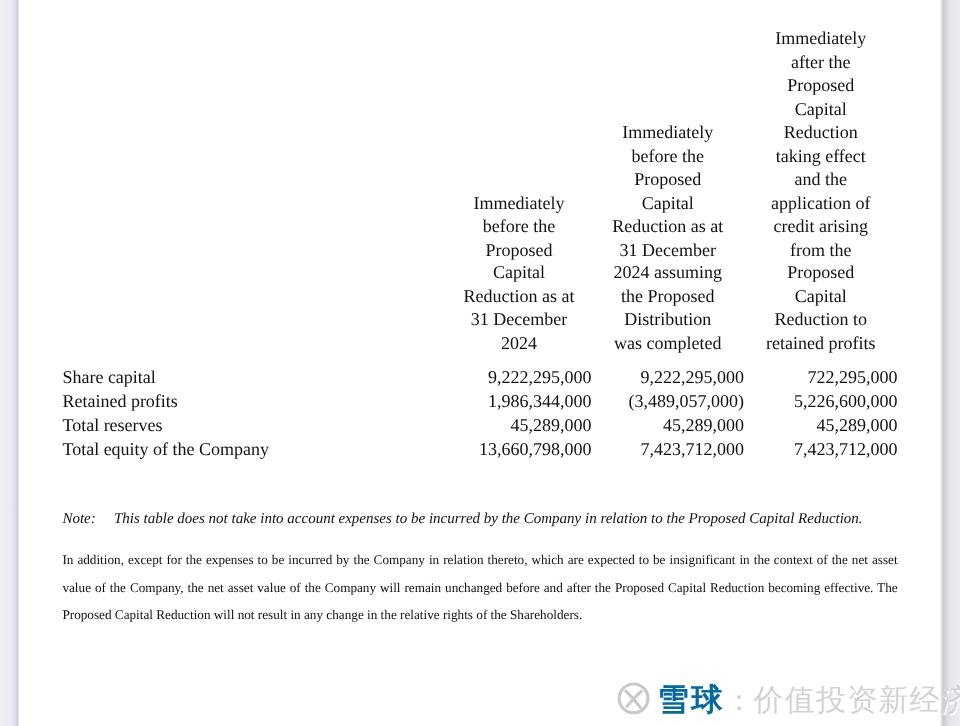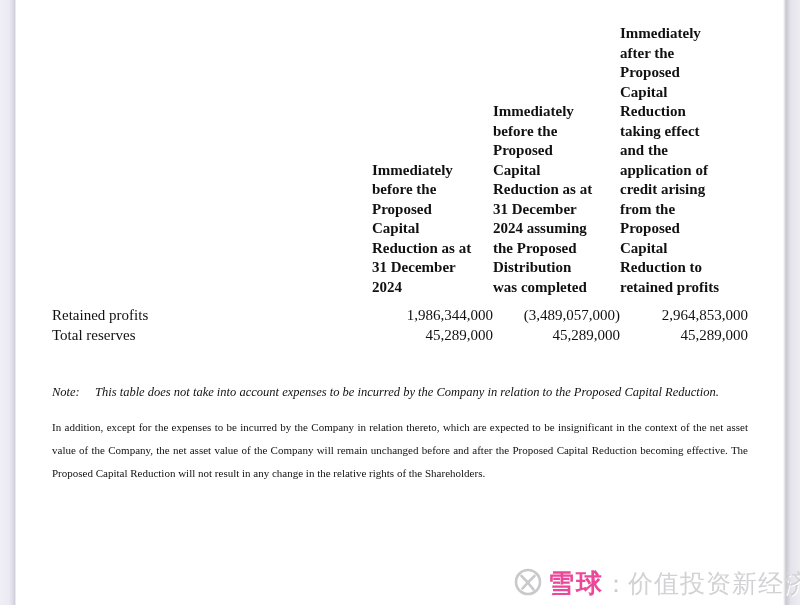--- a/index.html
+++ b/index.html
@@ -38,24 +38,24 @@
     border-collapse: collapse;
     table-layout: fixed;
     width: 696px;
   }
   .fin-table td { padding: 0; }
   .col-label   { width: 320px; }
   .col-n1      { width: 121px; }
   .col-n2      { width: 127px; }
   .col-n3      { width: 128px; }
   .hdr {
-    font-weight: bold;
+    font-weight: normal;
     font-size: 15px;
     line-height: 19.5px;
-    text-align: left;
+    text-align: center;
     vertical-align: bottom;
     white-space: pre-line;
   }
   .cur {
     font-style: italic;
     font-size: 15px;
     line-height: 19.5px;
     text-align: right;
     vertical-align: bottom;
     padding-bottom: 12px;
@@ -91,21 +91,21 @@
     align-items: center;
     white-space: nowrap;
     text-shadow: 1px 1px 0 #ffffff;
     font-family: "DejaVu Sans", sans-serif;
     pointer-events: none;
   }
   .wm-logo { margin-right: 5px; flex: none; }
   .wm-brand {
     font-size: 26px;
     font-weight: bold;
-    color: #ec4899;
+    color: #0369a1;
     letter-spacing: 2px;
   }
   .wm-sep {
     font-size: 24px;
     color: #cdcdcf;
   }
   .wm-slogan {
     font-size: 25px;
     color: #d2d2d4;
     letter-spacing: 1px;
@@ -158,30 +158,42 @@
 credit arising
 from the
 Proposed
 Capital
 Reduction to
 retained profits</td>
         </tr>
       </thead>
       <tbody class="rows">
         <tr>
+          <td class="row-label">Share capital</td>
+          <td class="num">9,222,295,000</td>
+          <td class="num">9,222,295,000</td>
+          <td class="num">722,295,000</td>
+        </tr>
+        <tr>
           <td class="row-label">Retained profits</td>
           <td class="num">1,986,344,000</td>
           <td class="num">(3,489,057,000)</td>
-          <td class="num">2,964,853,000</td>
+          <td class="num">5,226,600,000</td>
         </tr>
         <tr>
           <td class="row-label">Total reserves</td>
           <td class="num">45,289,000</td>
           <td class="num">45,289,000</td>
           <td class="num">45,289,000</td>
+        </tr>
+        <tr>
+          <td class="row-label">Total equity of the Company</td>
+          <td class="num">13,660,798,000</td>
+          <td class="num">7,423,712,000</td>
+          <td class="num">7,423,712,000</td>
         </tr>
       </tbody>
     </table>
 
     <div class="note">
       <span class="note-label">Note:</span>
       <span class="note-text">This table does not take into account expenses to be incurred by the Company in relation to the Proposed Capital Reduction.</span>
     </div>
 
     <p class="paragraph">In addition, except for the expenses to be incurred by the Company in relation thereto, which are expected to be insignificant in the context of the net asset value of the Company, the net asset value of the Company will remain unchanged before and after the Proposed Capital Reduction becoming effective. The Proposed Capital Reduction will not result in any change in the relative rights of the Shareholders.</p>

